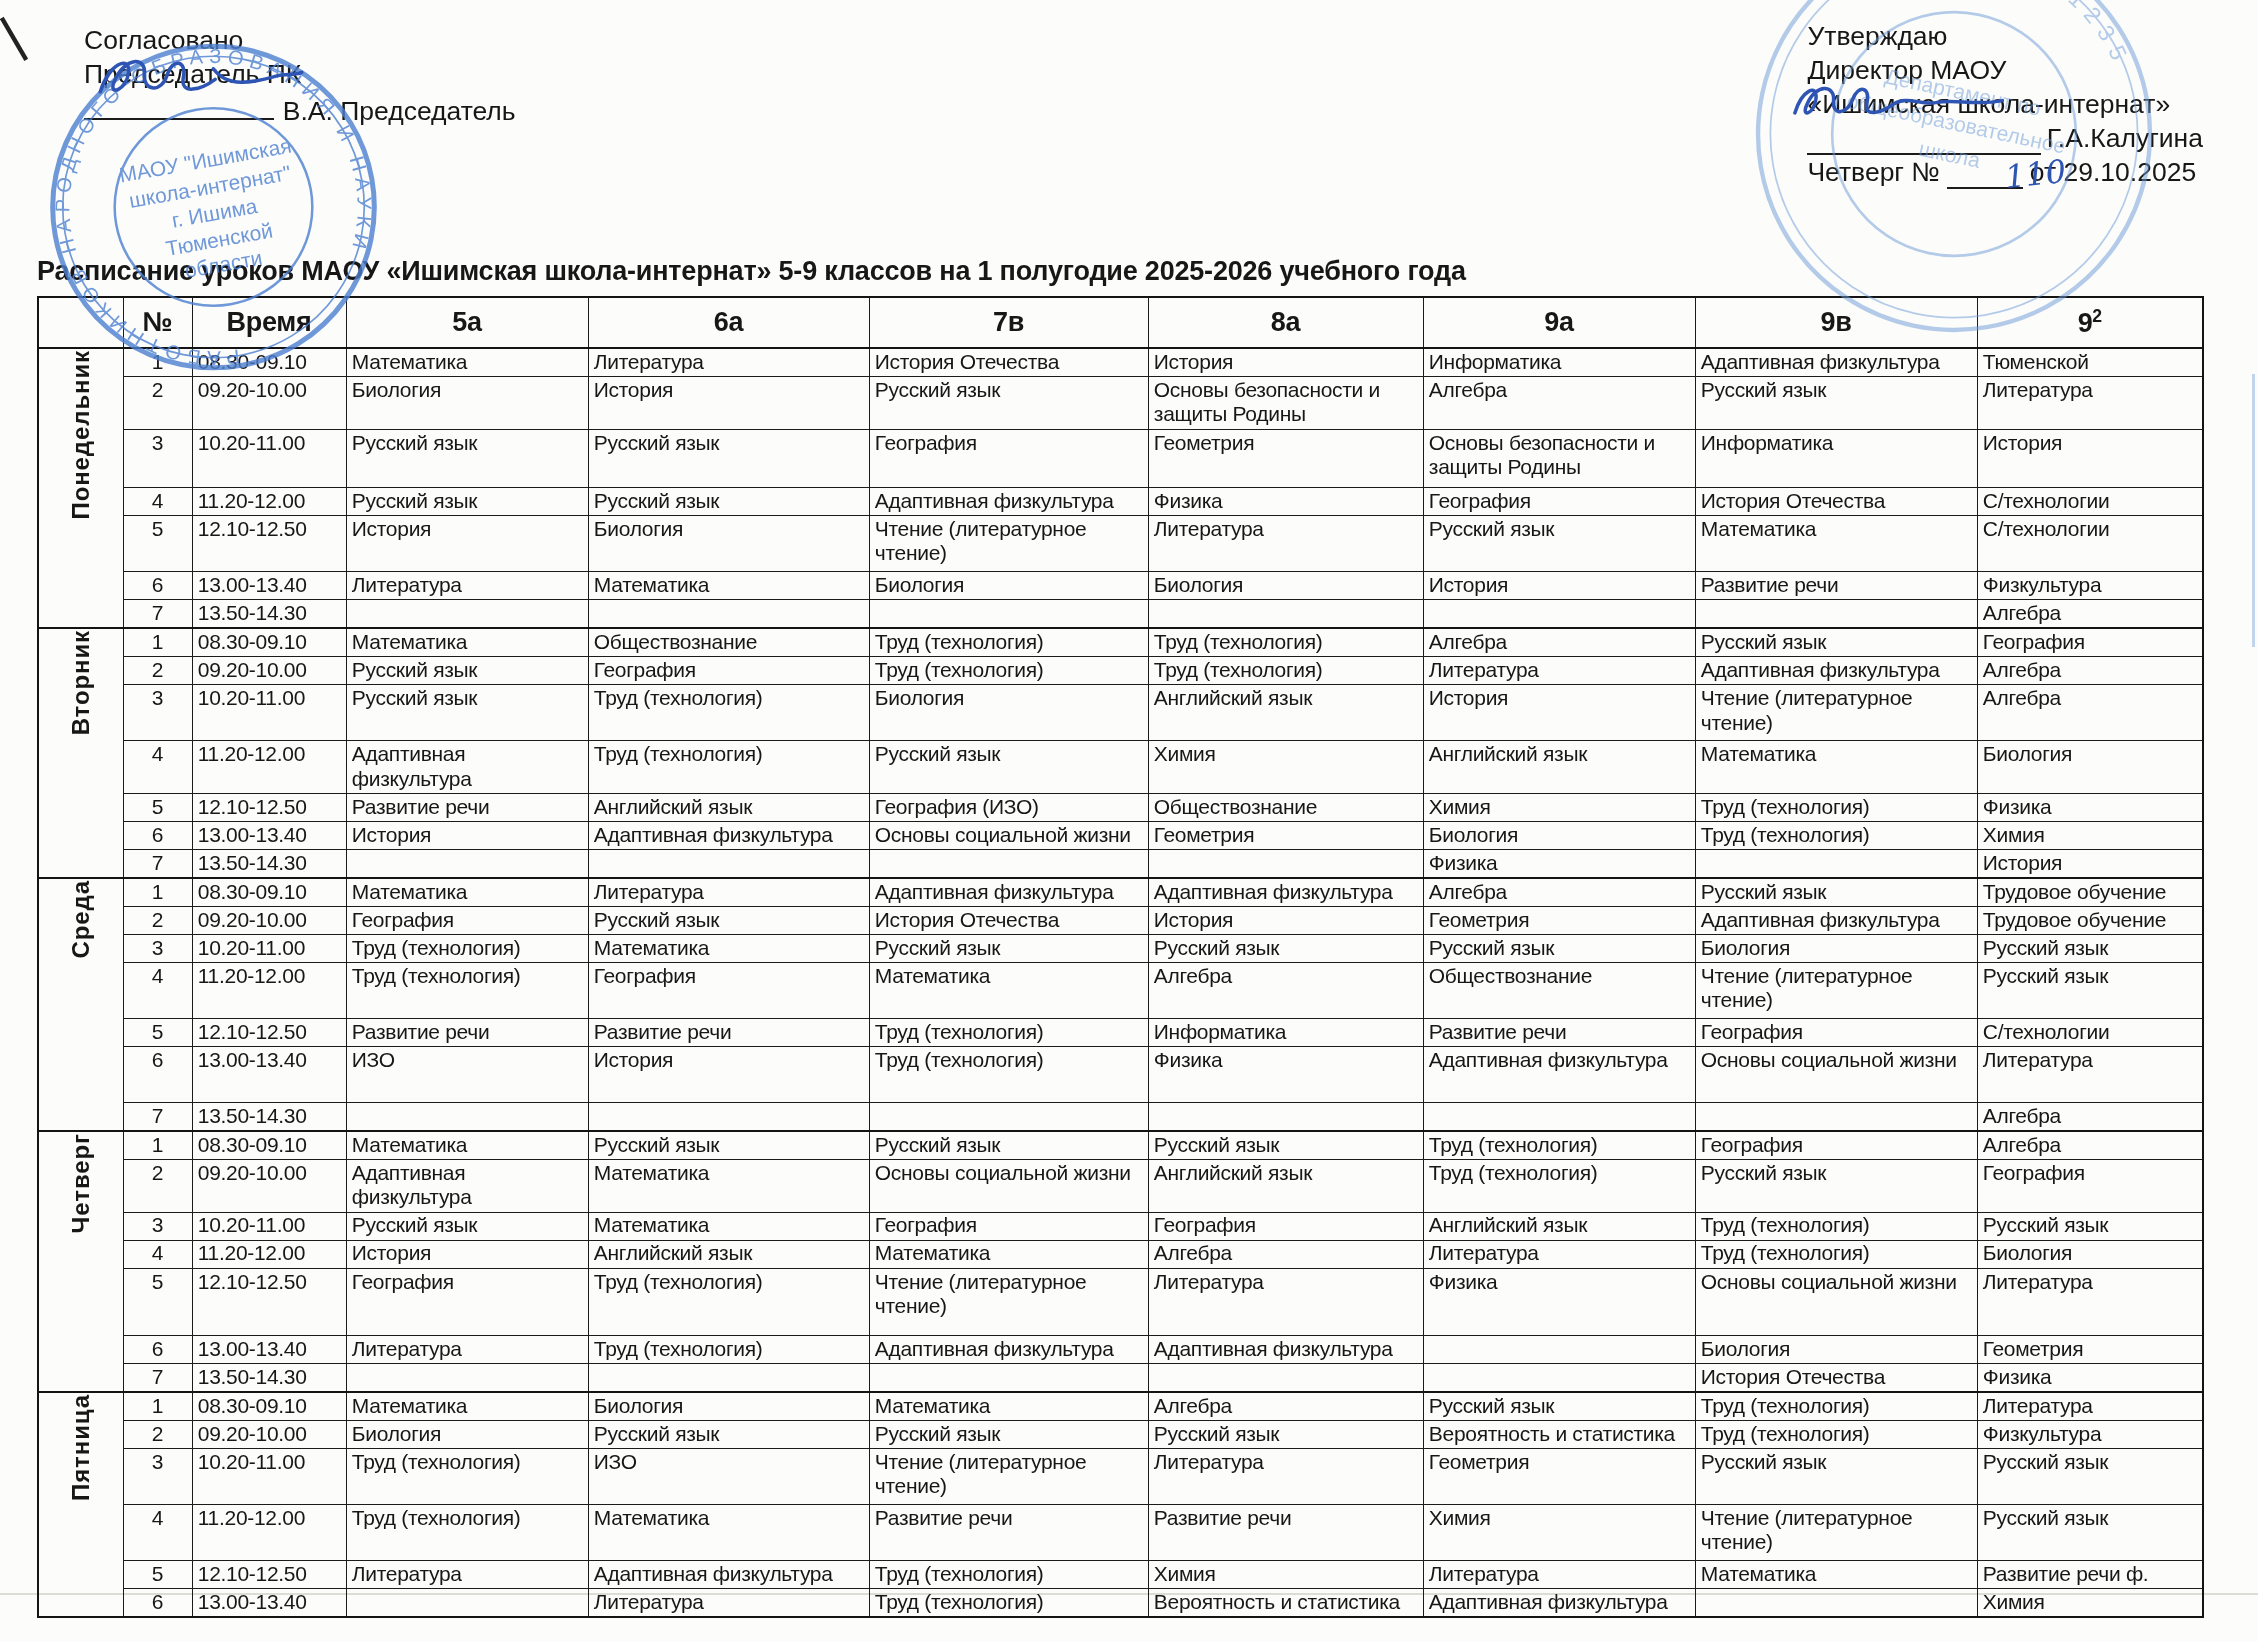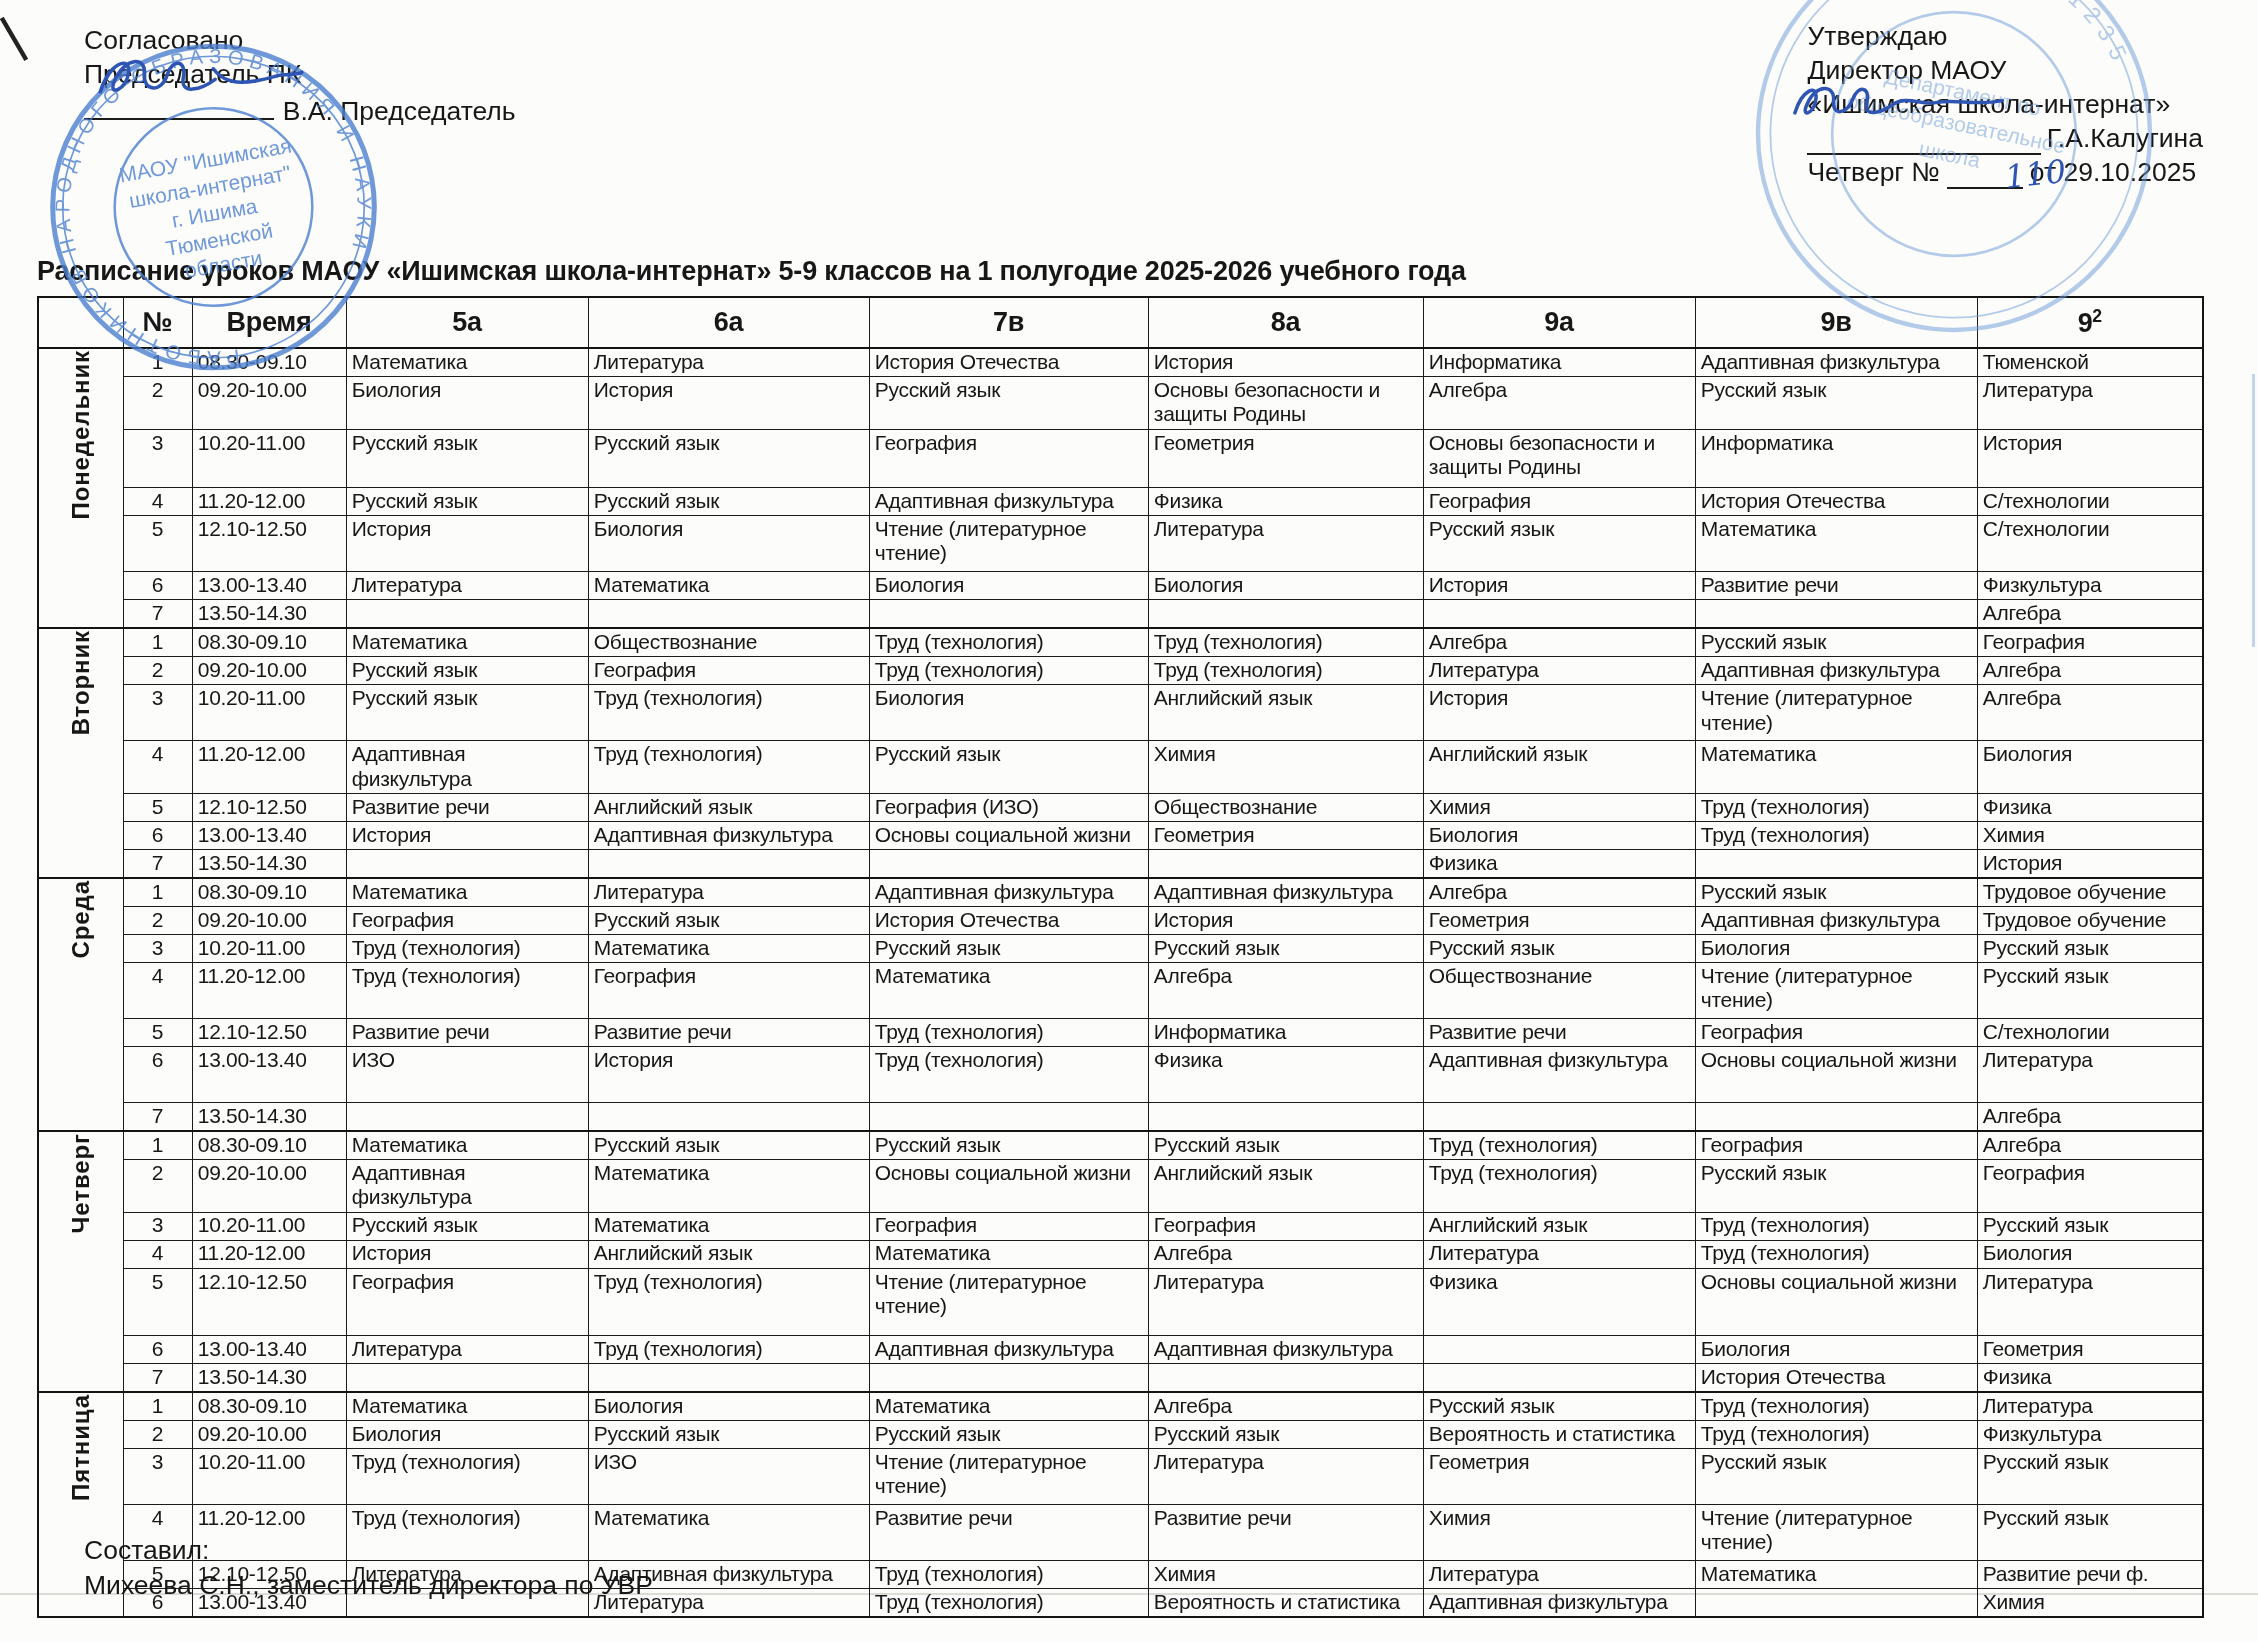--- a/index.html
+++ b/index.html
@@ -527,21 +527,17 @@
           <td class="cell">Литература</td>
           <td class="cell">Труд (технология)</td>
           <td class="cell">Вероятность и статистика</td>
           <td class="cell">Адаптивная физкультура</td>
           <td class="cell"></td>
           <td class="cell">Химия</td>
         </tr>
       </tbody>
     </table>
 
-  <div class="footer-block">
-    <div>Составил:</div>
-    <div>Михеева С.Н., заместитель директора по УВР</div>
-  </div>
 
   <div class="edge-streak"></div>
   <div class="scan-line"></div>
 </div>
 
 
 </body></html>

